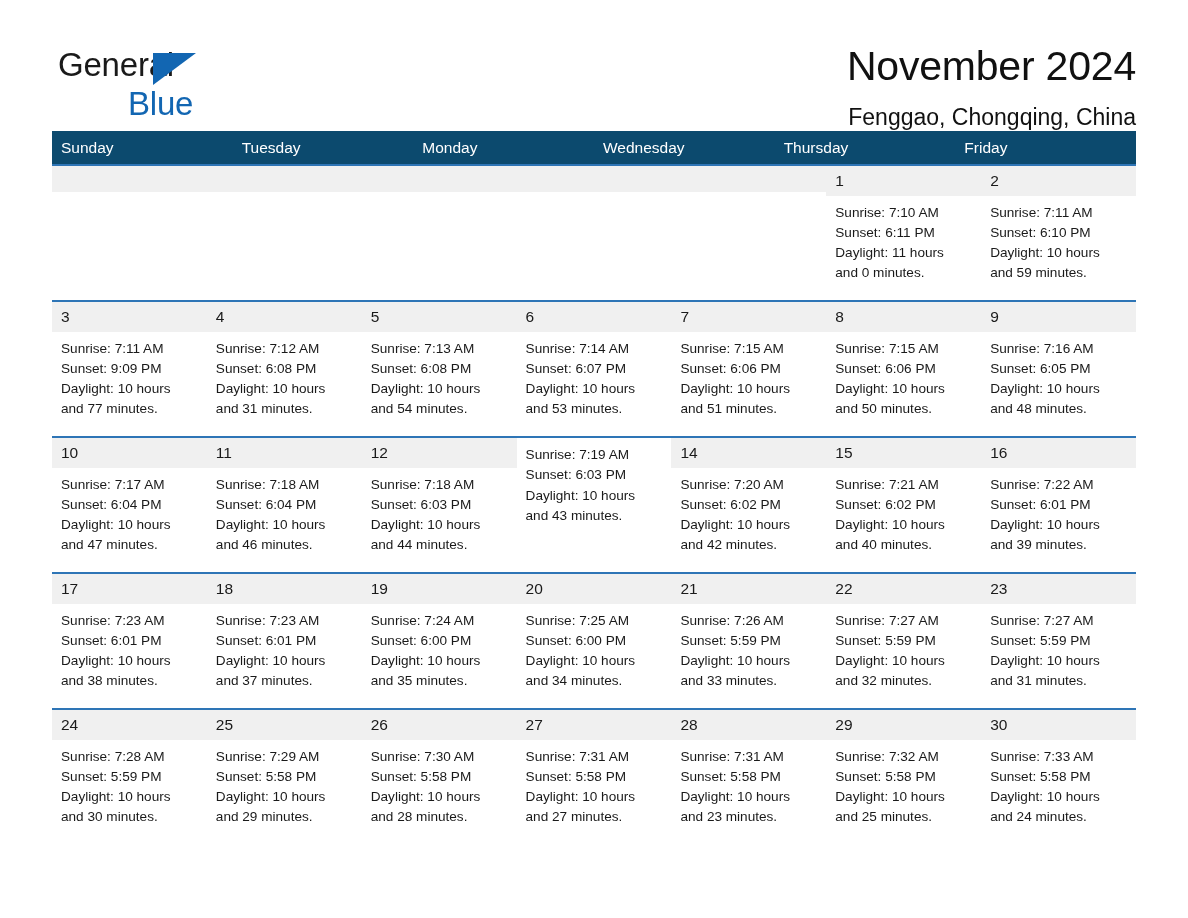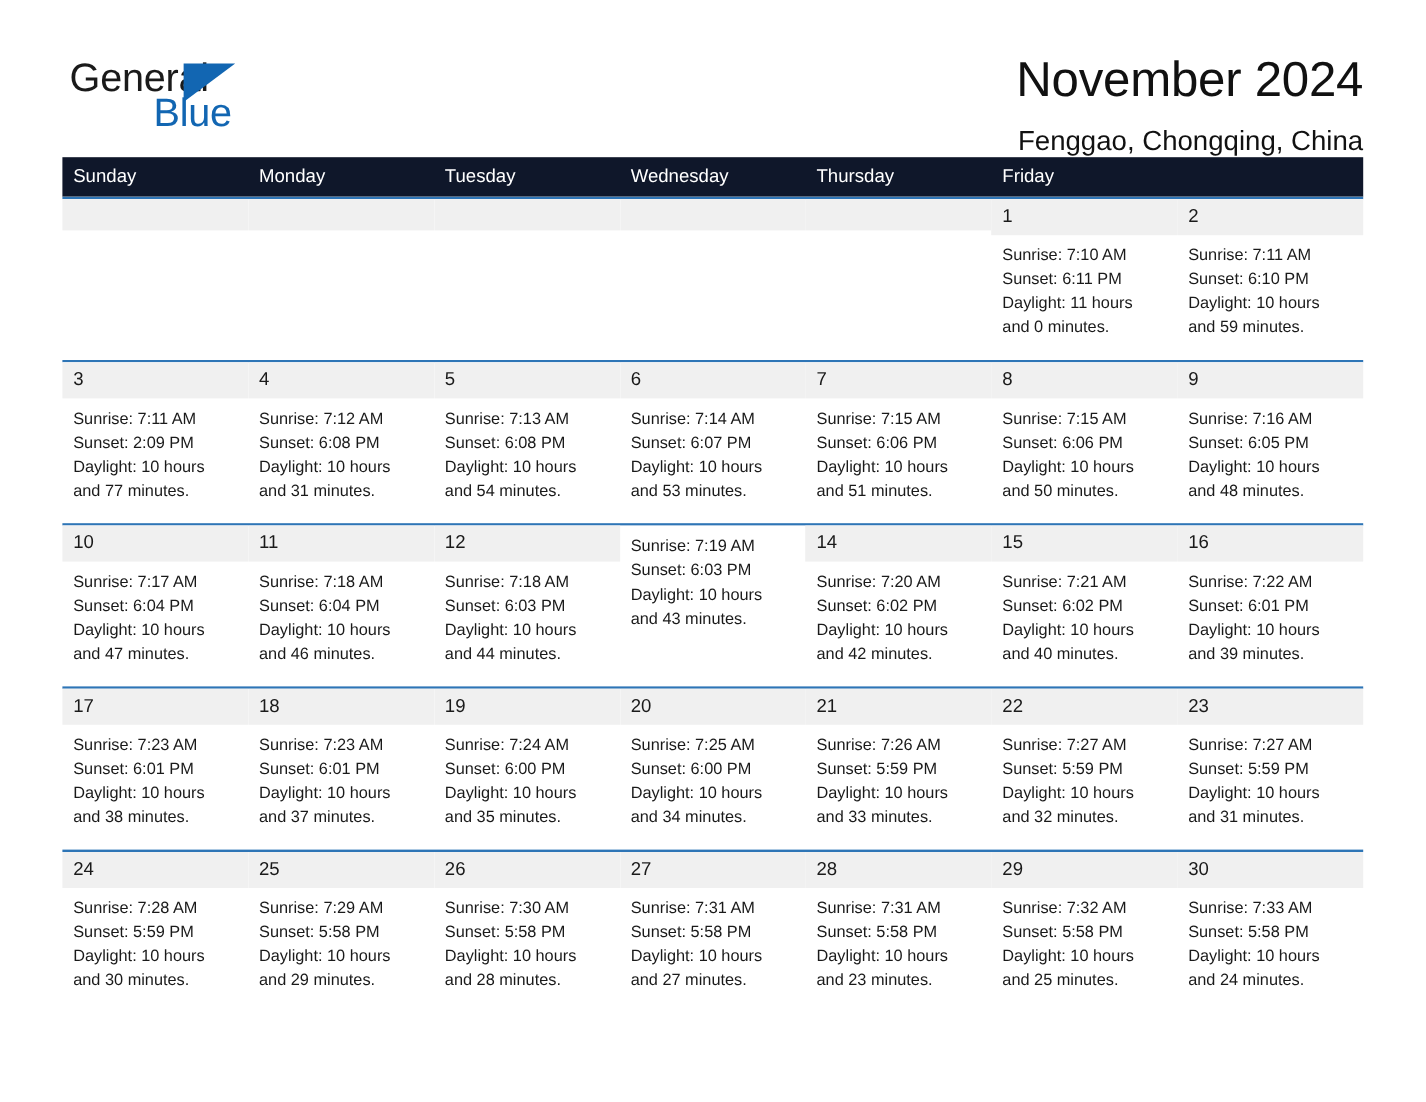--- a/index.html
+++ b/index.html
@@ -41,21 +41,21 @@
     left: 6px;
     top: 6px;
     font-size: 33px;
     color: #1a1a1a;
     letter-spacing: -0.2px;
     line-height: 1;
   }
   .brand-blue {
     position: absolute;
     left: 76px;
-    top: 35px;
+    top: 45px;
     font-size: 33px;
     color: #1266b2;
     letter-spacing: -0.2px;
     line-height: 1;
   }
   .brand-triangle {
     position: absolute;
     left: 101px;
     top: 11px;
     width: 0;
@@ -83,22 +83,22 @@
     white-space: nowrap;
   }
 
   
   .calendar {
     margin-top: 21px;
     width: 1084px;
   }
   .week-head {
     display: grid;
-    grid-template-columns: repeat(7, 1fr);
-    background: #0f172a;
+    grid-template-columns: repeat(6, 1fr);
+    background: #0c4a6e;
   }
   .dow {
     color: #ffffff;
     font-size: 15.5px;
     padding: 7px 0 7px 9px;
     line-height: 1.25;
   }
   .week {
     display: grid;
     grid-template-columns: repeat(7, 1fr);
@@ -148,22 +148,22 @@
     <div class="title-block">
       <div class="cal-title">November 2024</div>
       <div class="cal-location">Fenggao, Chongqing, China</div>
     </div>
   </div>
 
   <div class="calendar">
 
     <div class="week-head">
       <div class="dow">Sunday</div>
+      <div class="dow">Tuesday</div>
       <div class="dow">Monday</div>
-      <div class="dow">Tuesday</div>
       <div class="dow">Wednesday</div>
       <div class="dow">Thursday</div>
       <div class="dow">Friday</div>
     </div>
 
     <div class="week">
       <div class="cell empty">
           <div class="daynum"></div>
           <div class="details">
             <div></div>
@@ -227,21 +227,21 @@
           </div>
         </div>
     </div>
     <div class="week-spacer"></div>
 
     <div class="week">
       <div class="cell">
           <div class="daynum">3</div>
           <div class="details">
             <div>Sunrise: 7:11 AM</div>
-            <div>Sunset: 2:09 PM</div>
+            <div>Sunset: 9:09 PM</div>
             <div>Daylight: 10 hours</div>
             <div>and 77 minutes.</div>
           </div>
         </div>
       <div class="cell">
           <div class="daynum">4</div>
           <div class="details">
             <div>Sunrise: 7:12 AM</div>
             <div>Sunset: 6:08 PM</div>
             <div>Daylight: 10 hours</div>

